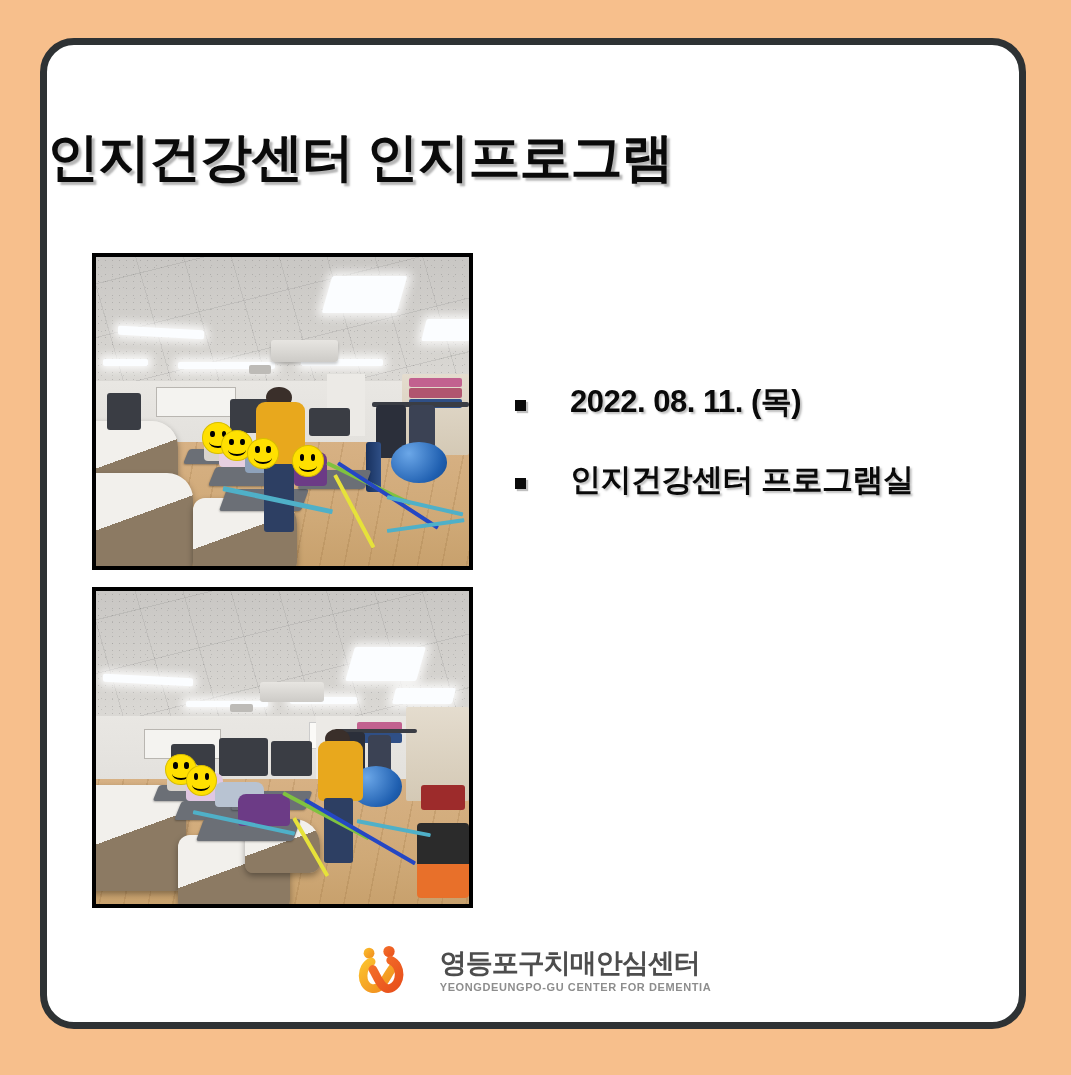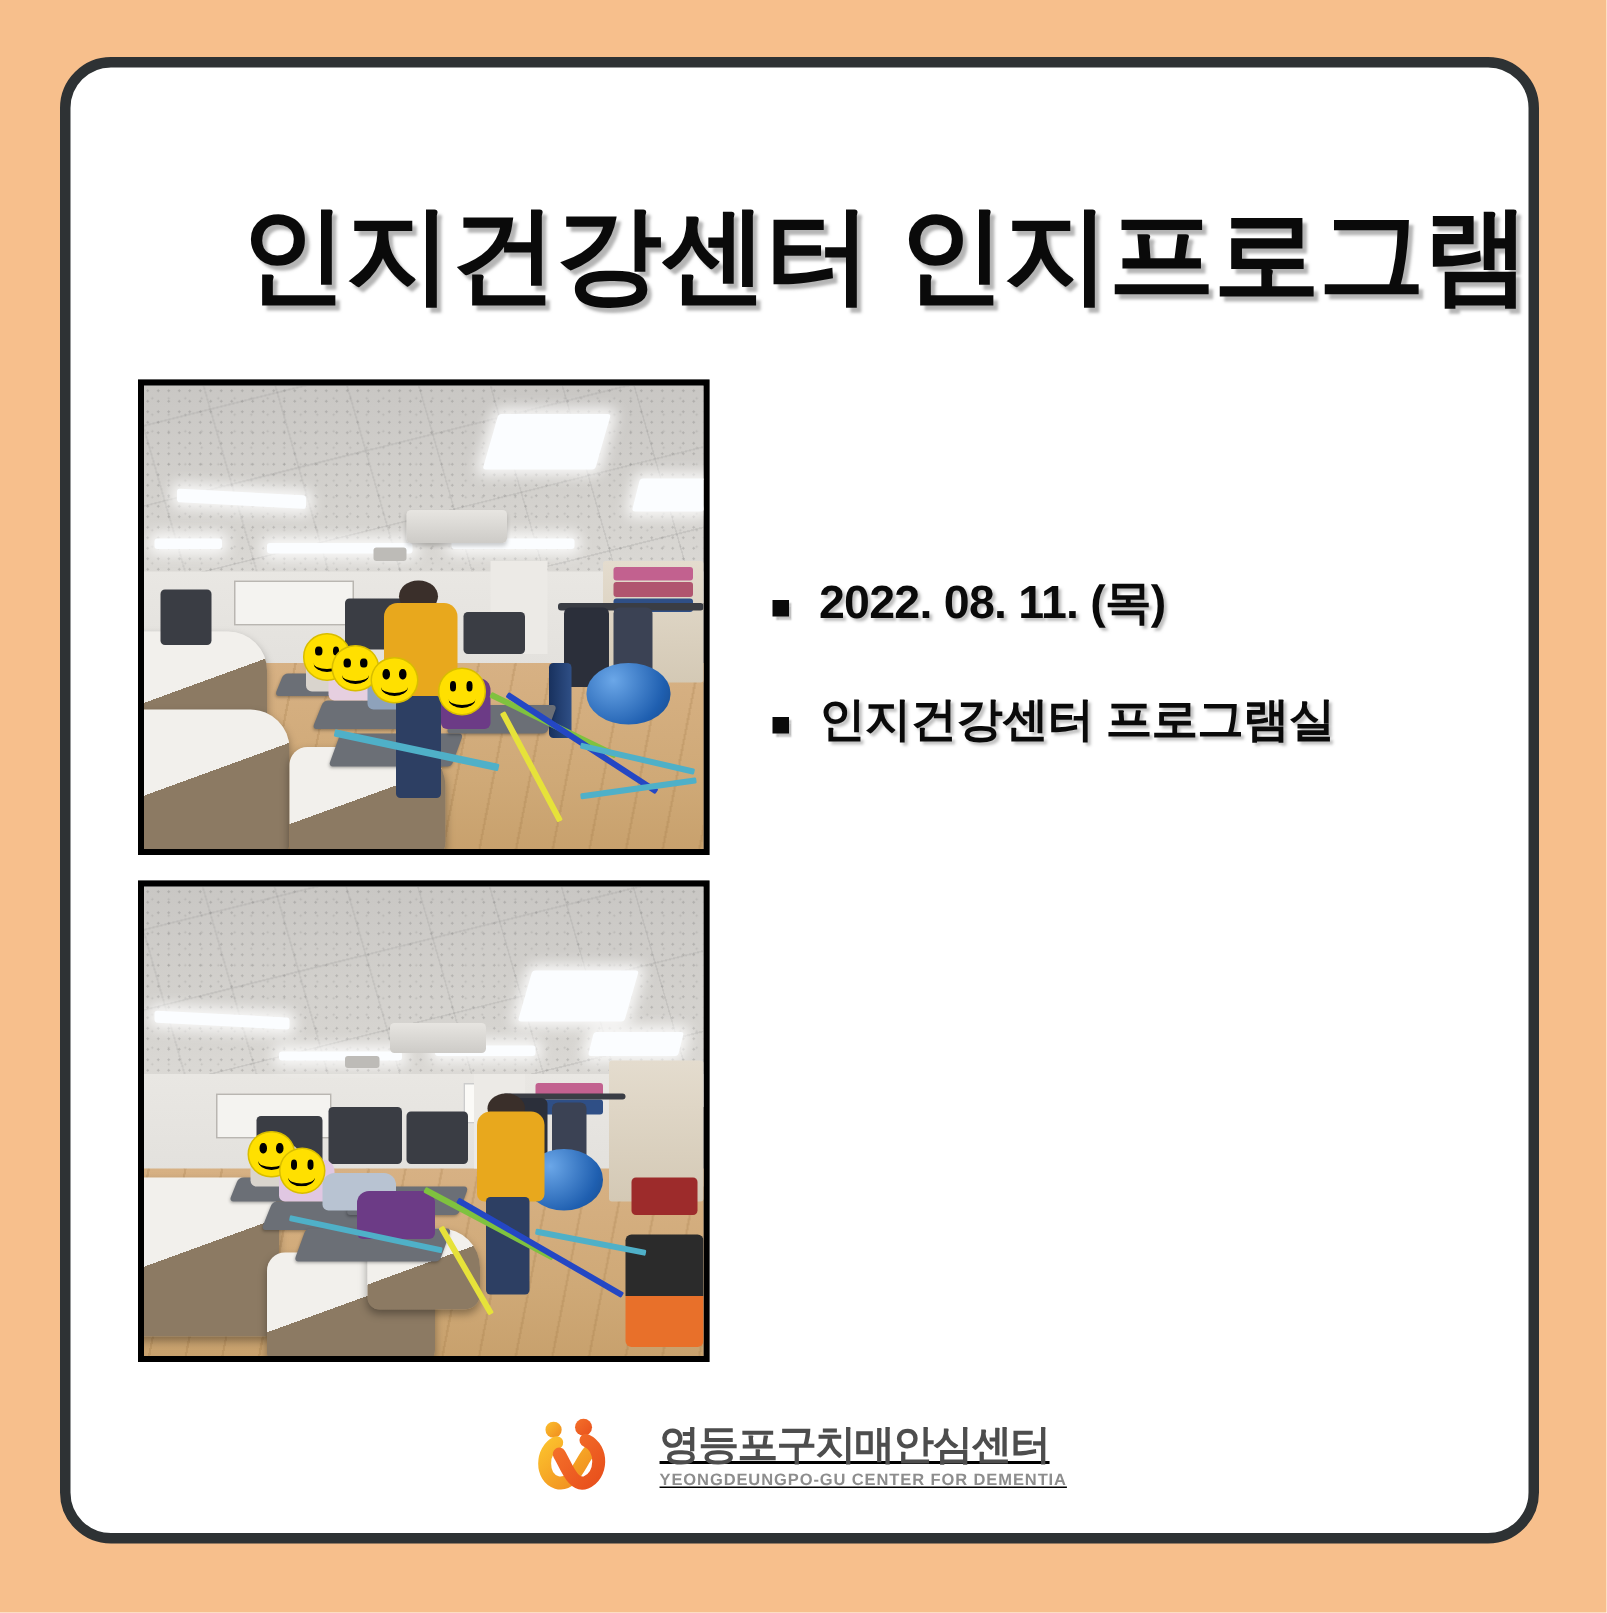--- a/index.html
+++ b/index.html
@@ -29,22 +29,22 @@
     box-sizing: border-box;
     overflow: hidden;
   }
 
   
   .title {
     position: absolute;
     left: 0;
     top: 78px;
     width: 100%;
-    text-align: right;
-    font-size: 71px;
+    text-align: left;
+    font-size: 52px;
     font-weight: bold;
     color: #0a0a0a;
     letter-spacing: -1px;
     text-shadow: 3px 3px 2px rgba(120,120,120,0.55);
     white-space: nowrap;
   }
 
   
   .photo {
     position: absolute;
@@ -160,33 +160,33 @@
     white-space: nowrap;
   }
   .bullet-line {
     font-size: 31px;
     font-weight: bold;
     color: #0a0a0a;
     line-height: 1.22;
     letter-spacing: -0.5px;
     text-shadow: 2px 2px 2px rgba(130,130,130,0.5);
     white-space: nowrap;
+    margin-left: 24px;
   }
 
   
   .footer-logo {
     position: absolute;
     left: 0;
     bottom: 24px;
     width: 100%;
     display: flex;
     align-items: center;
     justify-content: center;
     gap: 31px;
-    text-decoration: underline;
   }
   .logo-mark { width: 54px; height: 54px; flex: 0 0 auto; }
   .logo-text-block { display: flex; flex-direction: column; line-height: 1; }
   .logo-title {
     font-size: 27px;
     font-weight: bold;
     color: #4d4d4d;
     letter-spacing: -1px;
     white-space: nowrap;
   }

